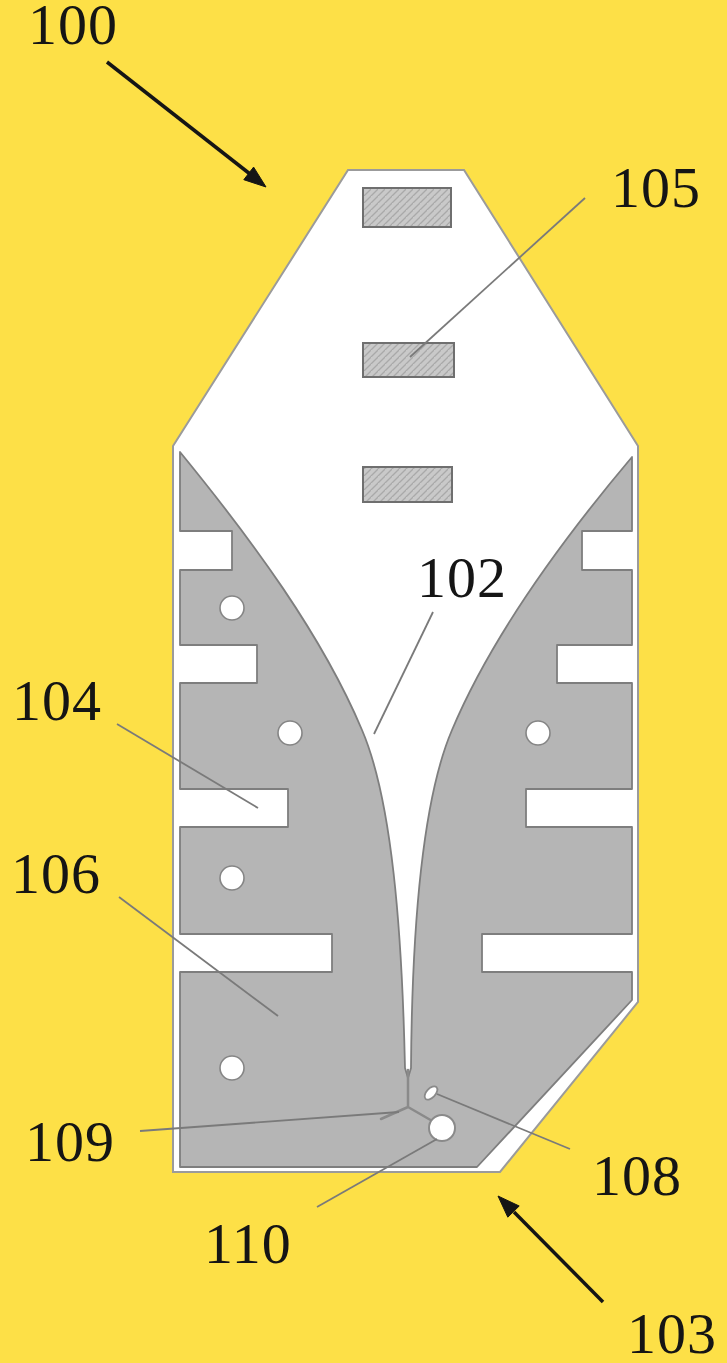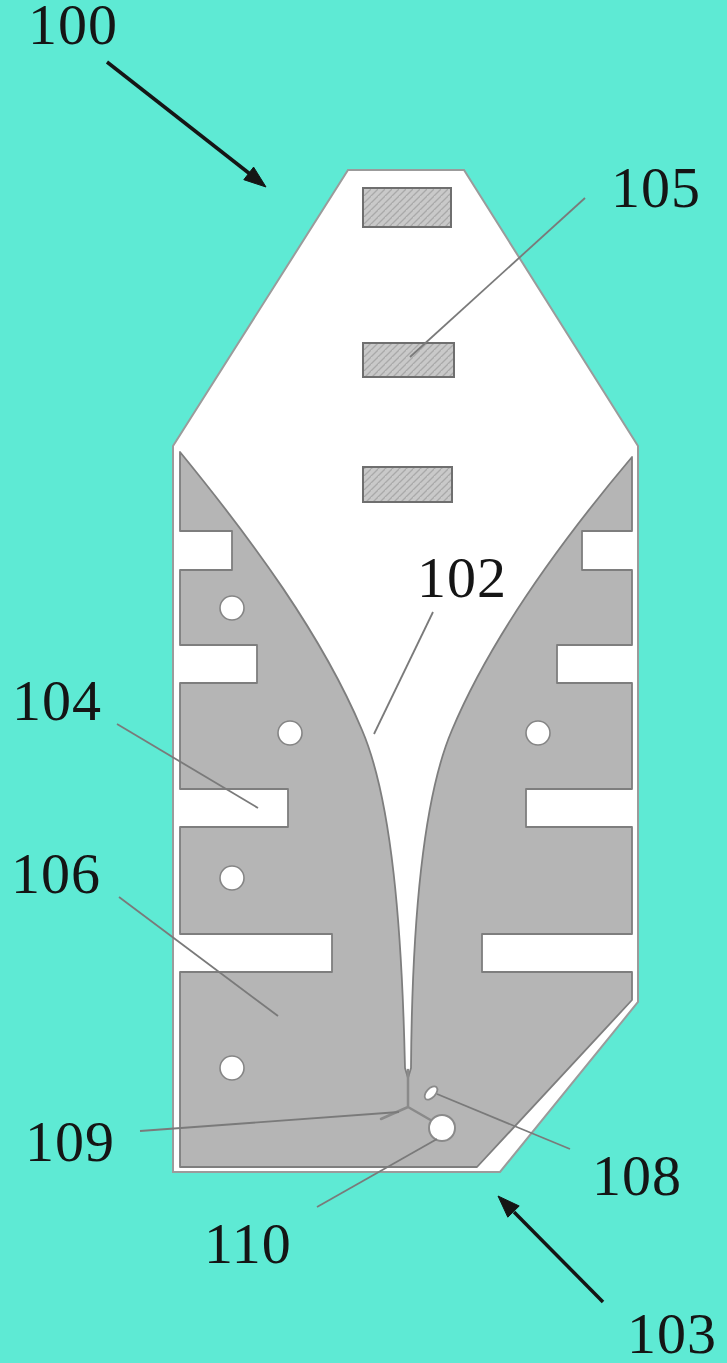--- a/index.html
+++ b/index.html
@@ -5,21 +5,21 @@
   html, body {
     margin: 0;
     padding: 0;
     background: #ffffff;
     font-family: "Liberation Serif", "DejaVu Serif", serif;
   }
   .figure-wrap {
     position: relative;
     width: 727px;
     height: 1363px;
-    background: #5eead4;
+    background: #fde047;
     overflow: hidden;
     text-decoration: underline;
   }
   svg { display: block; }
   text.ref-label {
     font-family: "Liberation Serif", "DejaVu Serif", serif;
     font-size: 58px;
     letter-spacing: 1px;
   }
 </style>

